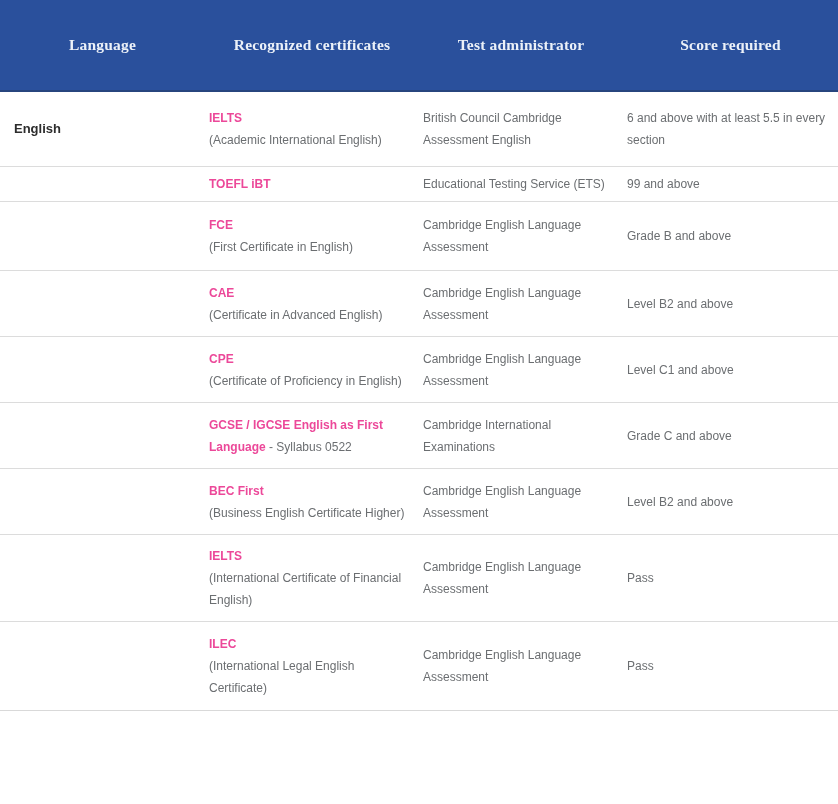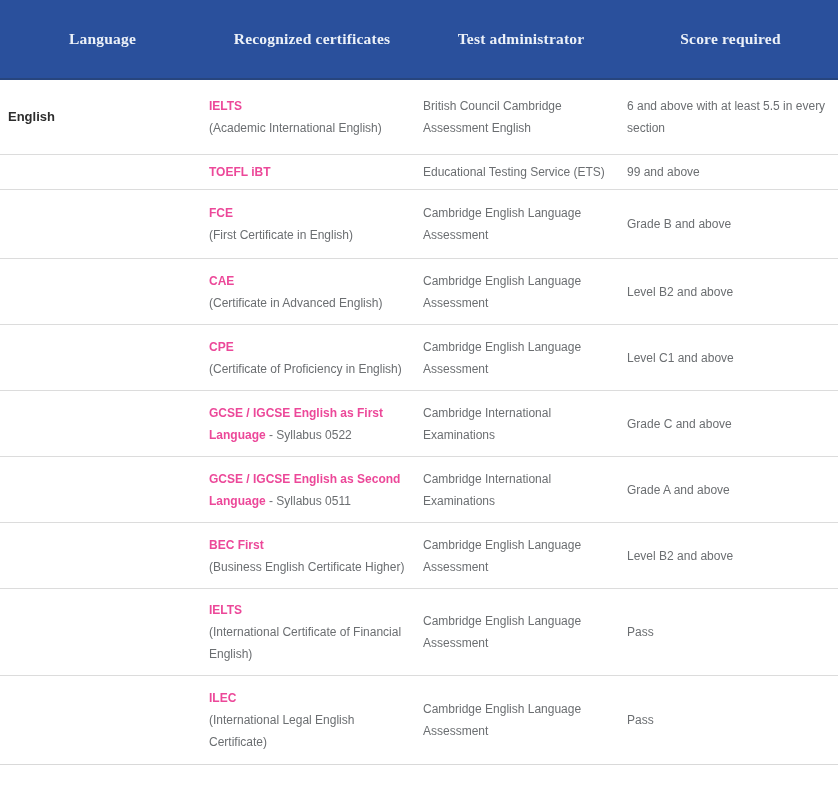--- a/index.html
+++ b/index.html
@@ -23,40 +23,40 @@
   thead th {
     background: #2a509c;
     color: #ecf1f8;
     font-family: "Liberation Serif", serif;
     font-size: 15.5px;
     font-weight: bold;
     letter-spacing: 0.2px;
     text-align: center;
     vertical-align: middle;
     height: 62px;
-    padding: 8px;
+    padding: 14px;
     border-bottom: 2px solid #27457e;
     margin-top: 12px;
   }
   
   tbody td {
     vertical-align: middle;
     font-size: 12px;
     line-height: 22px;
     color: #6b6e71;
     padding: 0 2px 0 4px;
     white-space: pre-line;
     overflow: hidden;
   }
   tbody tr + tr td {
     border-top: 1px solid #dcdcdc;
     margin-left: 40px;
   }
   td.c-lang {
-    padding-left: 8px;
+    padding-left: 14px;
     font-size: 13px;
     font-weight: bold;
     color: #2d2d2d;
     white-space: normal;
   }
   .cert-name {
     font-weight: bold;
     color: #ec4899;
   }
   .cert-detail {
@@ -129,28 +129,20 @@
       <td class="c-score">Level C1 and above</td>
     </tr>
     <tr class="r6">
       <td class="c-lang"></td>
       <td class="c-cert"><span class="cert-name">GCSE / IGCSE English as First
 Language</span><span class="cert-detail"> - Syllabus 0522</span></td>
       <td class="c-admin">Cambridge International
 Examinations</td>
       <td class="c-score">Grade C and above</td>
     </tr>
-    <tr class="r7">
-      <td class="c-lang"></td>
-      <td class="c-cert"><span class="cert-name">GCSE / IGCSE English as Second
-Language</span><span class="cert-detail"> - Syllabus 0511</span></td>
-      <td class="c-admin">Cambridge International
-Examinations</td>
-      <td class="c-score">Grade A and above</td>
-    </tr>
     <tr class="r8">
       <td class="c-lang"></td>
       <td class="c-cert"><span class="cert-name">BEC First</span><span class="cert-detail">
 (Business English Certificate Higher)</span></td>
       <td class="c-admin">Cambridge English Language
 Assessment</td>
       <td class="c-score">Level B2 and above</td>
     </tr>
     <tr class="r10">
       <td class="c-lang"></td>

